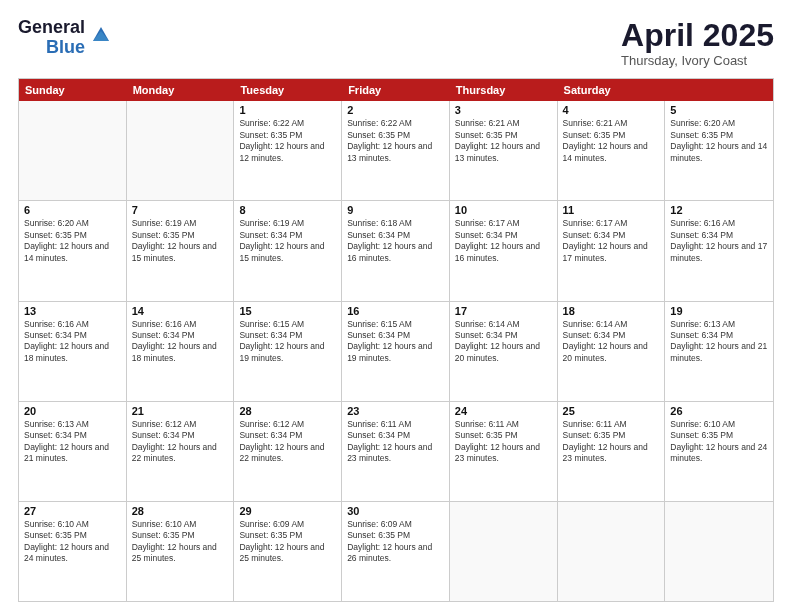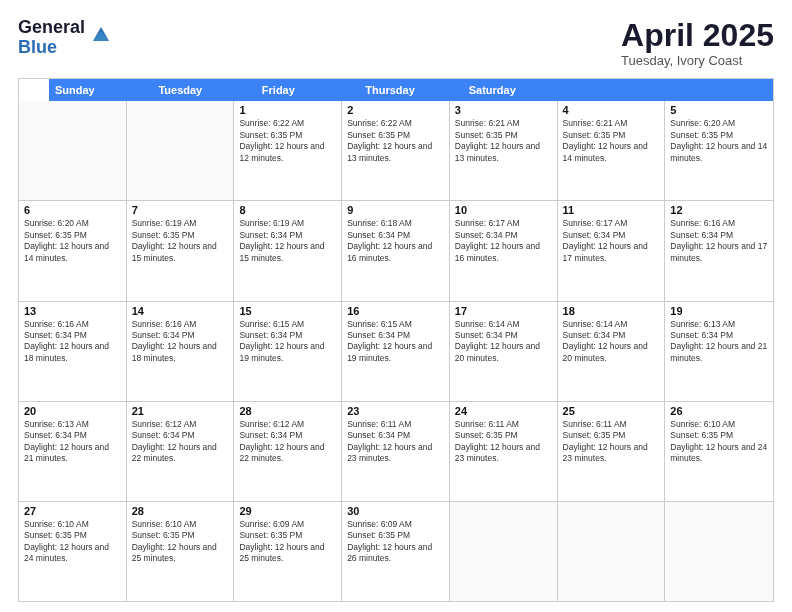--- a/index.html
+++ b/index.html
@@ -19,20 +19,21 @@
     }
     .header {
       display: flex;
       justify-content: space-between;
       align-items: flex-start;
       margin-bottom: 10px;
     }
     .logo {
       display: flex;
       align-items: center;
+      text-align: right;
     }
     .logo-text {
       display: flex;
       flex-direction: column;
       line-height: 1.1;
     }
     .logo-general {
       font-size: 18px;
       font-weight: bold;
       color: #1a1a2e;
@@ -62,22 +63,21 @@
     }
     .calendar {
       flex: 1;
       display: flex;
       flex-direction: column;
       border: 1px solid #ccc;
     }
     .cal-header {
       display: grid;
       grid-template-columns: repeat(7, 1fr);
-      background: #3b82f6;
-      margin-left: 30px;
+      background: #b91c1c;
     }
     .cal-header-cell {
       color: #fff;
       font-size: 11px;
       font-weight: bold;
       padding: 5px 6px;
       text-align: left;
     }
     .cal-body {
       flex: 1;
@@ -131,27 +131,28 @@
         <span class="logo-general">General</span>
         <span class="logo-blue">Blue</span>
       </div>
       <svg class="logo-icon" viewBox="0 0 22 22">
         <polygon points="4,18 12,4 20,18" fill="#2a6db5"></polygon>
         <polygon points="4,18 12,8 20,18" fill="#4a9fd5" opacity="0.5"></polygon>
       </svg>
     </div>
     <div class="title-block">
       <div class="main-title">April 2025</div>
-      <div class="subtitle">Tuesday, Ivory Coast</div>
+      <div class="subtitle">Thursday, Ivory Coast</div>
     </div>
   </div>
 
   <div class="calendar">
     <div class="cal-header">
     <div class="cal-header-cell">Sunday</div>
+        <div class="cal-header-cell">Monday</div>
         <div class="cal-header-cell">Tuesday</div>
         <div class="cal-header-cell">Friday</div>
         <div class="cal-header-cell">Thursday</div>
         <div class="cal-header-cell">Saturday</div>
       </div>
     <div class="cal-body">
     <div class="cal-row">
           <div class="cal-cell empty"></div>
           <div class="cal-cell empty"></div>
           <div class="cal-cell"><span class="day-num">1</span><span class="cell-text" style="white-space: pre-line;">Sunrise: 6:22 AM

